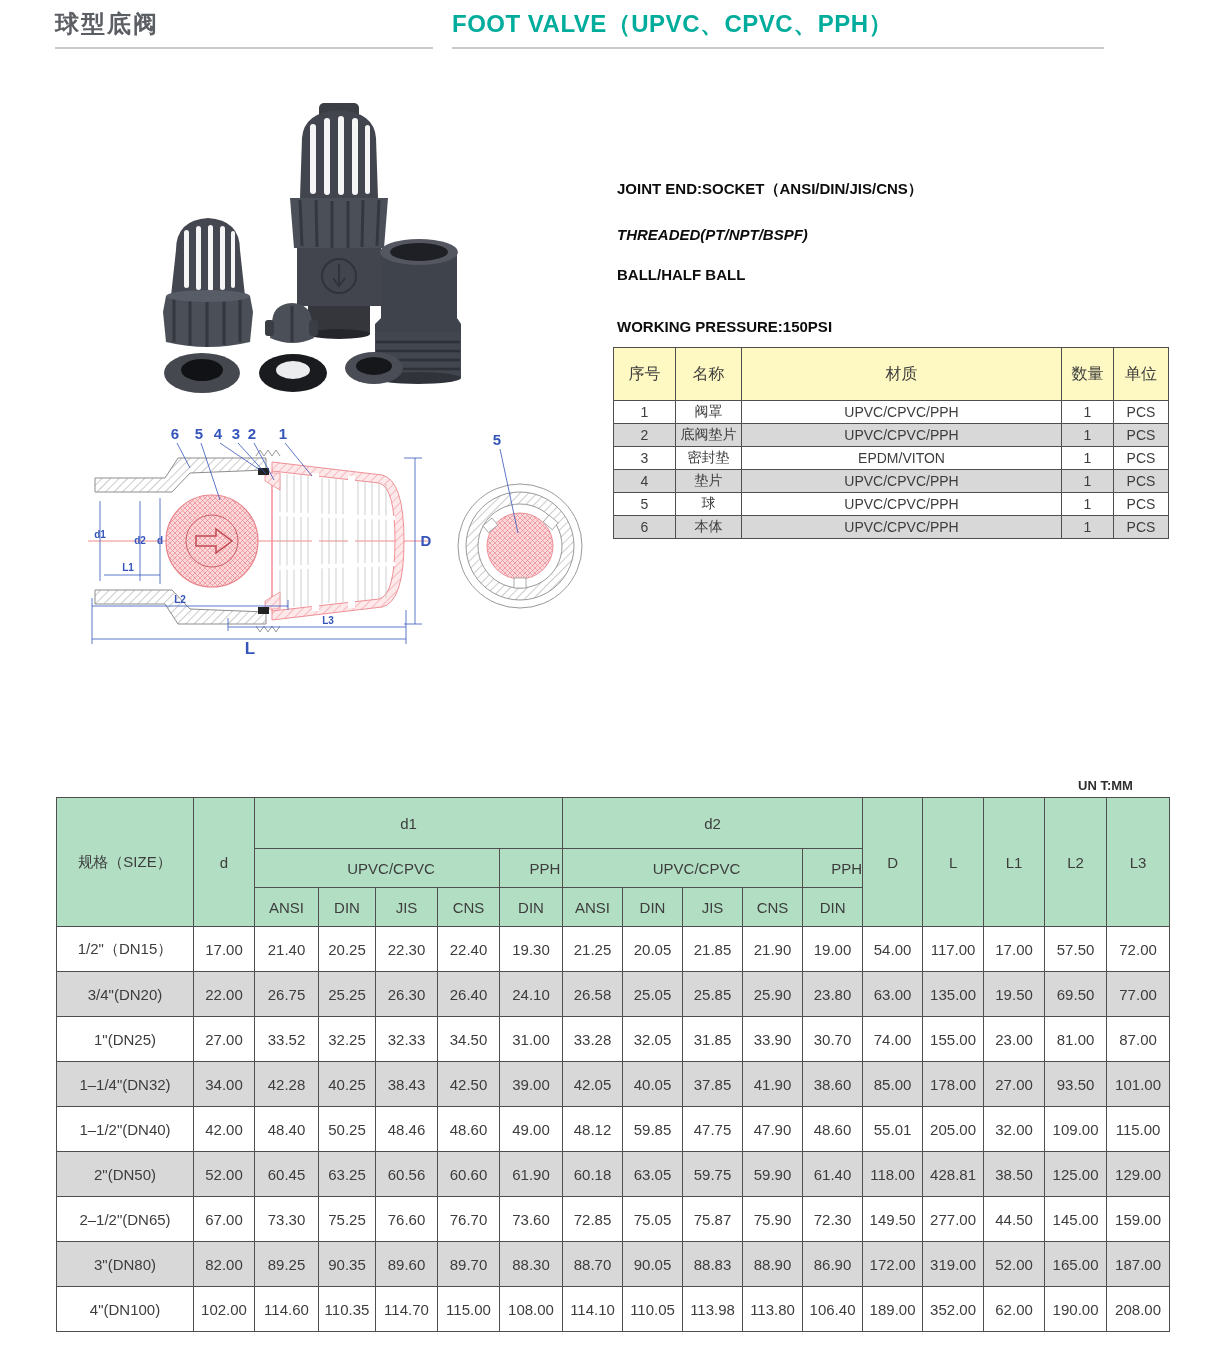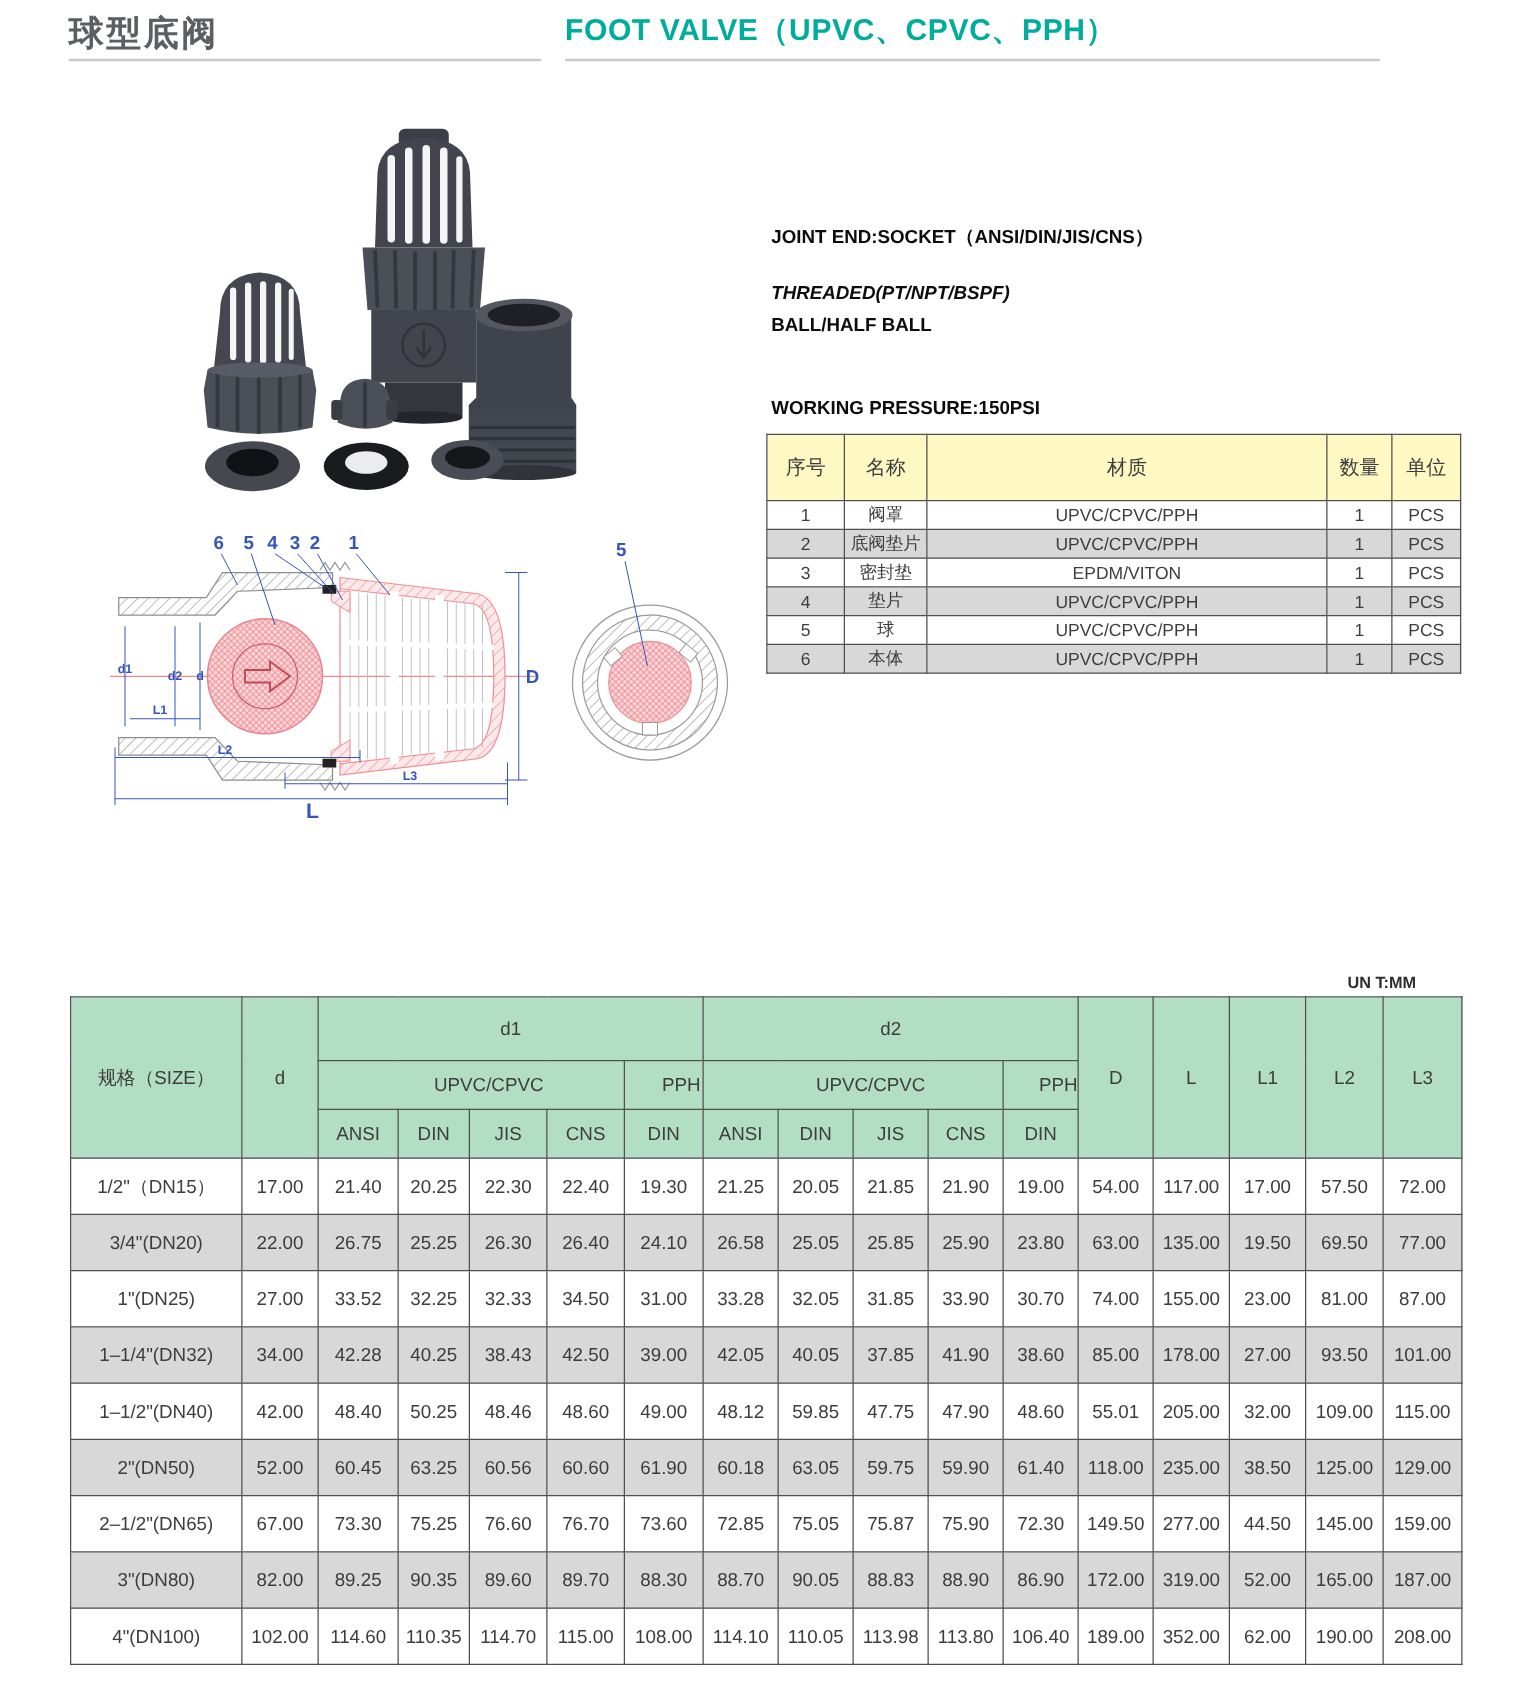--- a/index.html
+++ b/index.html
@@ -1,32 +1,32 @@
 <!DOCTYPE html>
 <html><head>
 <meta charset="utf-8">
 <style>
   html,body{margin:0;padding:0;background:#ffffff;}
   body{font-family:"Liberation Sans","DejaVu Sans",sans-serif;color:#3f3f3f;}
   .page{position:relative;width:1220px;height:1354px;background:#fff;overflow:hidden;}
 
   
-  .title-cn{position:absolute;left:55px;top:8px;font-size:28px;font-weight:bold;color:#5b5e63;letter-spacing:2px;}
+  .title-cn{position:absolute;left:55px;top:8px;font-size:24px;font-weight:bold;color:#5b5e63;letter-spacing:2px;}
   .title-en{position:absolute;left:452px;top:8px;font-size:24px;font-weight:bold;color:#00ac9b;letter-spacing:.5px;}
   .rule{position:absolute;top:47px;height:2px;background:#c9c9c9;}
   .rule-left{left:55px;width:378px;}
   .rule-right{left:452px;width:652px;}
 
   
   .photo{position:absolute;left:100px;top:80px;width:500px;height:340px;}
   .diagram{position:absolute;left:60px;top:418px;width:548px;height:240px;}
 
   
   .spec-line{position:absolute;left:617px;font-size:15px;font-weight:bold;color:#0c0c0c;white-space:nowrap;}
-  .spec-1{top:180px;} .spec-2{top:226px;font-style:italic;} .spec-3{top:252px;} .spec-4{top:318px;text-align:right;}
+  .spec-1{top:180px;} .spec-2{top:226px;font-style:italic;} .spec-3{top:266px;} .spec-4{top:318px;text-align:right;}
 
   
   .parts-table{position:absolute;left:613px;top:347px;border-collapse:collapse;table-layout:fixed;width:555px;}
   .parts-table th,.parts-table td{border:1px solid #4f4f4f;text-align:center;padding:0;}
   .parts-table thead th{background:#fef9c3;height:52px;font-size:16px;font-weight:normal;color:#3d3d3d;}
   .parts-table tbody td{height:22px;font-size:14px;color:#3d3d3d;background:#fff;}
   .parts-table tbody tr.gray td{background:#d8d8d8;}
 
   
   .unit-note{position:absolute;left:1078px;top:778px;font-size:13px;font-weight:bold;color:#2e2e2e;}
@@ -470,21 +470,21 @@
           <td>63.25</td>
           <td>60.56</td>
           <td>60.60</td>
           <td>61.90</td>
           <td>60.18</td>
           <td>63.05</td>
           <td>59.75</td>
           <td>59.90</td>
           <td>61.40</td>
           <td>118.00</td>
-          <td>235.00</td>
+          <td>428.81</td>
           <td>38.50</td>
           <td>125.00</td>
           <td>129.00</td>
         </tr>
         <tr>
           <td>2–1/2"(DN65)</td>
           <td>67.00</td>
           <td>73.30</td>
           <td>75.25</td>
           <td>76.60</td>

